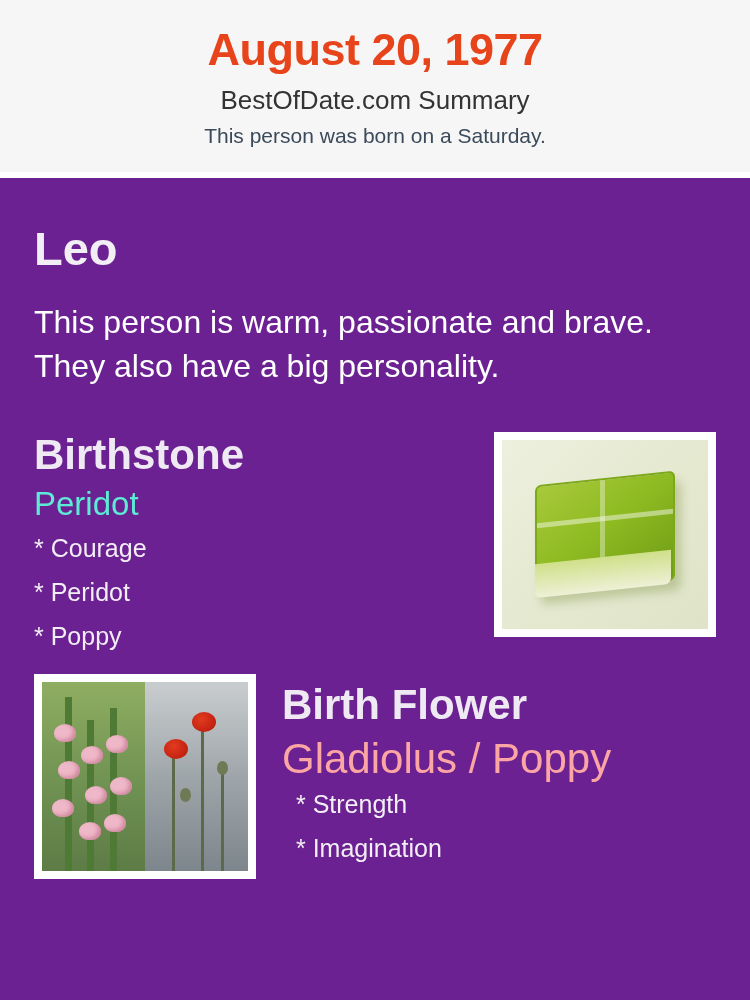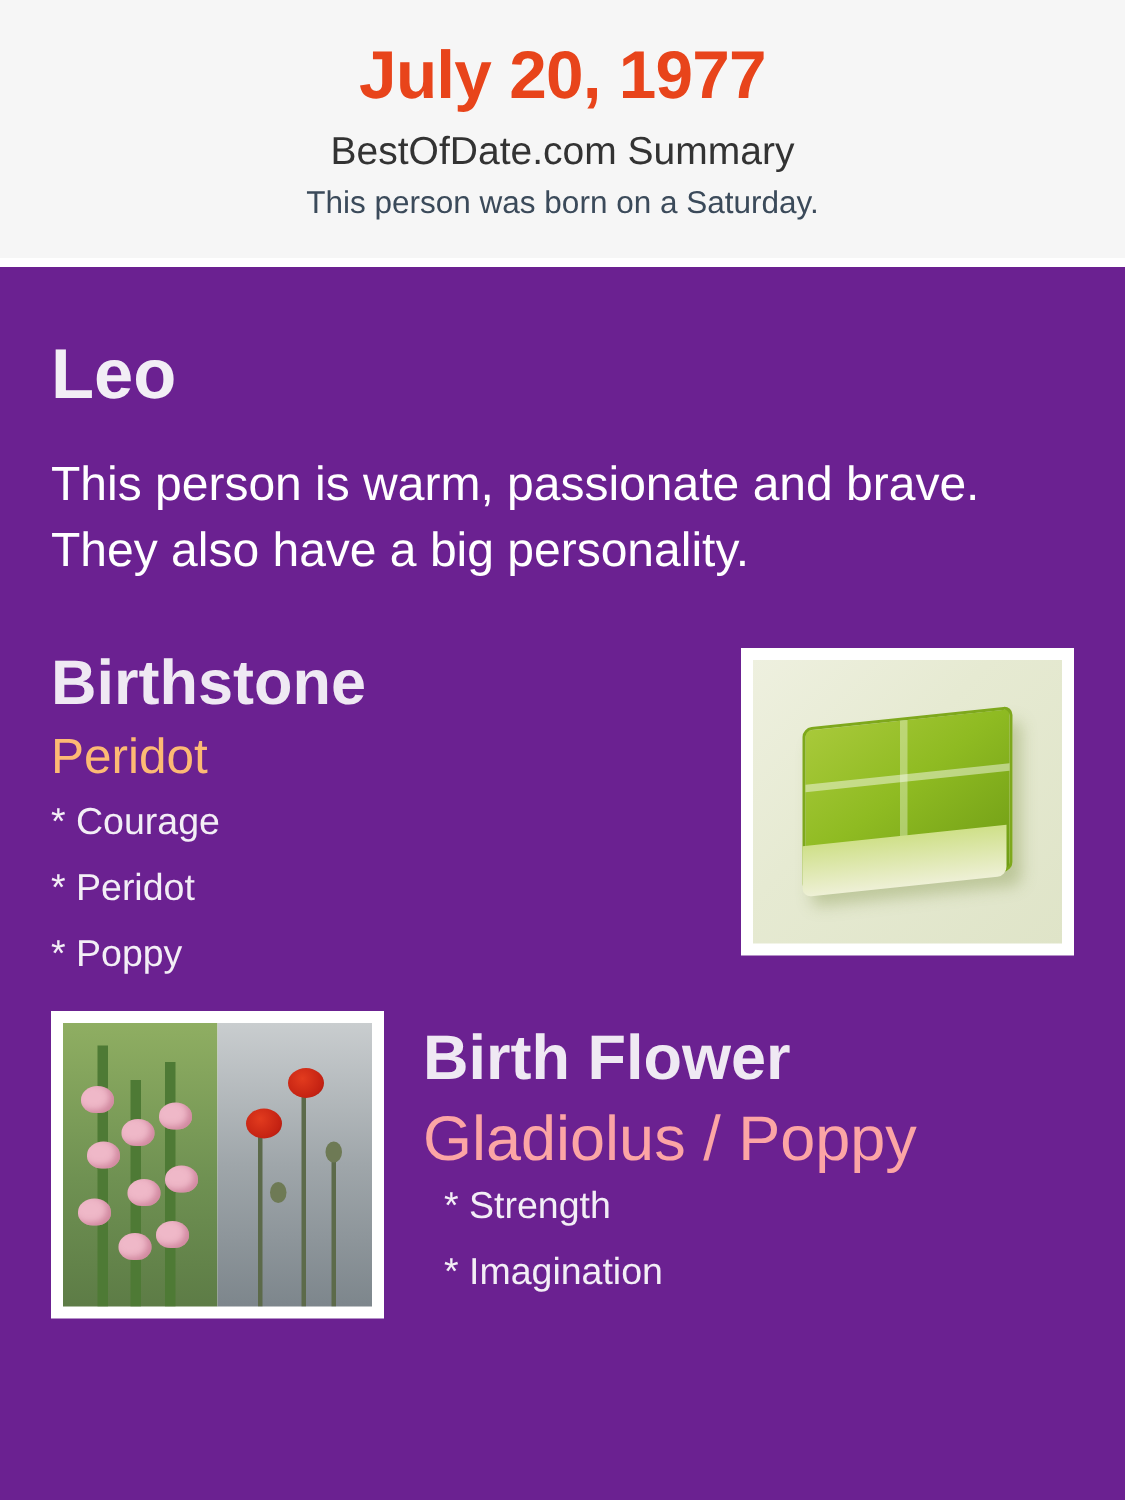--- a/index.html
+++ b/index.html
@@ -79,21 +79,21 @@
   }
   .block-title {
     font-size: 42px;
     font-weight: bold;
     line-height: 54px;
     color: #efe9f3;
   }
   .block-sub {
     font-size: 33px;
     line-height: 44px;
-    color: #fdba74;
+    color: #5eead4;
   }
   .trait {
     font-size: 25px;
     line-height: 44px;
     color: #f3eef6;
   }
   .stone-img {
     position: absolute;
     right: 0px;
     top: 4px;
@@ -240,21 +240,21 @@
     color: #f3eef6;
     margin-left: 14px;
   }
 </style>
 </head>
 <body>
 
 <div class="page">
 
   <div class="header">
-    <div class="header-date">July 20, 1977</div>
+    <div class="header-date">August 20, 1977</div>
     <div class="header-sub">BestOfDate.com Summary</div>
     <div class="header-note">This person was born on a Saturday.</div>
   </div>
 
   <div class="content">
 
     <div class="sign-name">Leo</div>
     <div class="sign-desc">This person is warm, passionate and brave. They also have a big personality.</div>
 
     <div class="stone-block">

